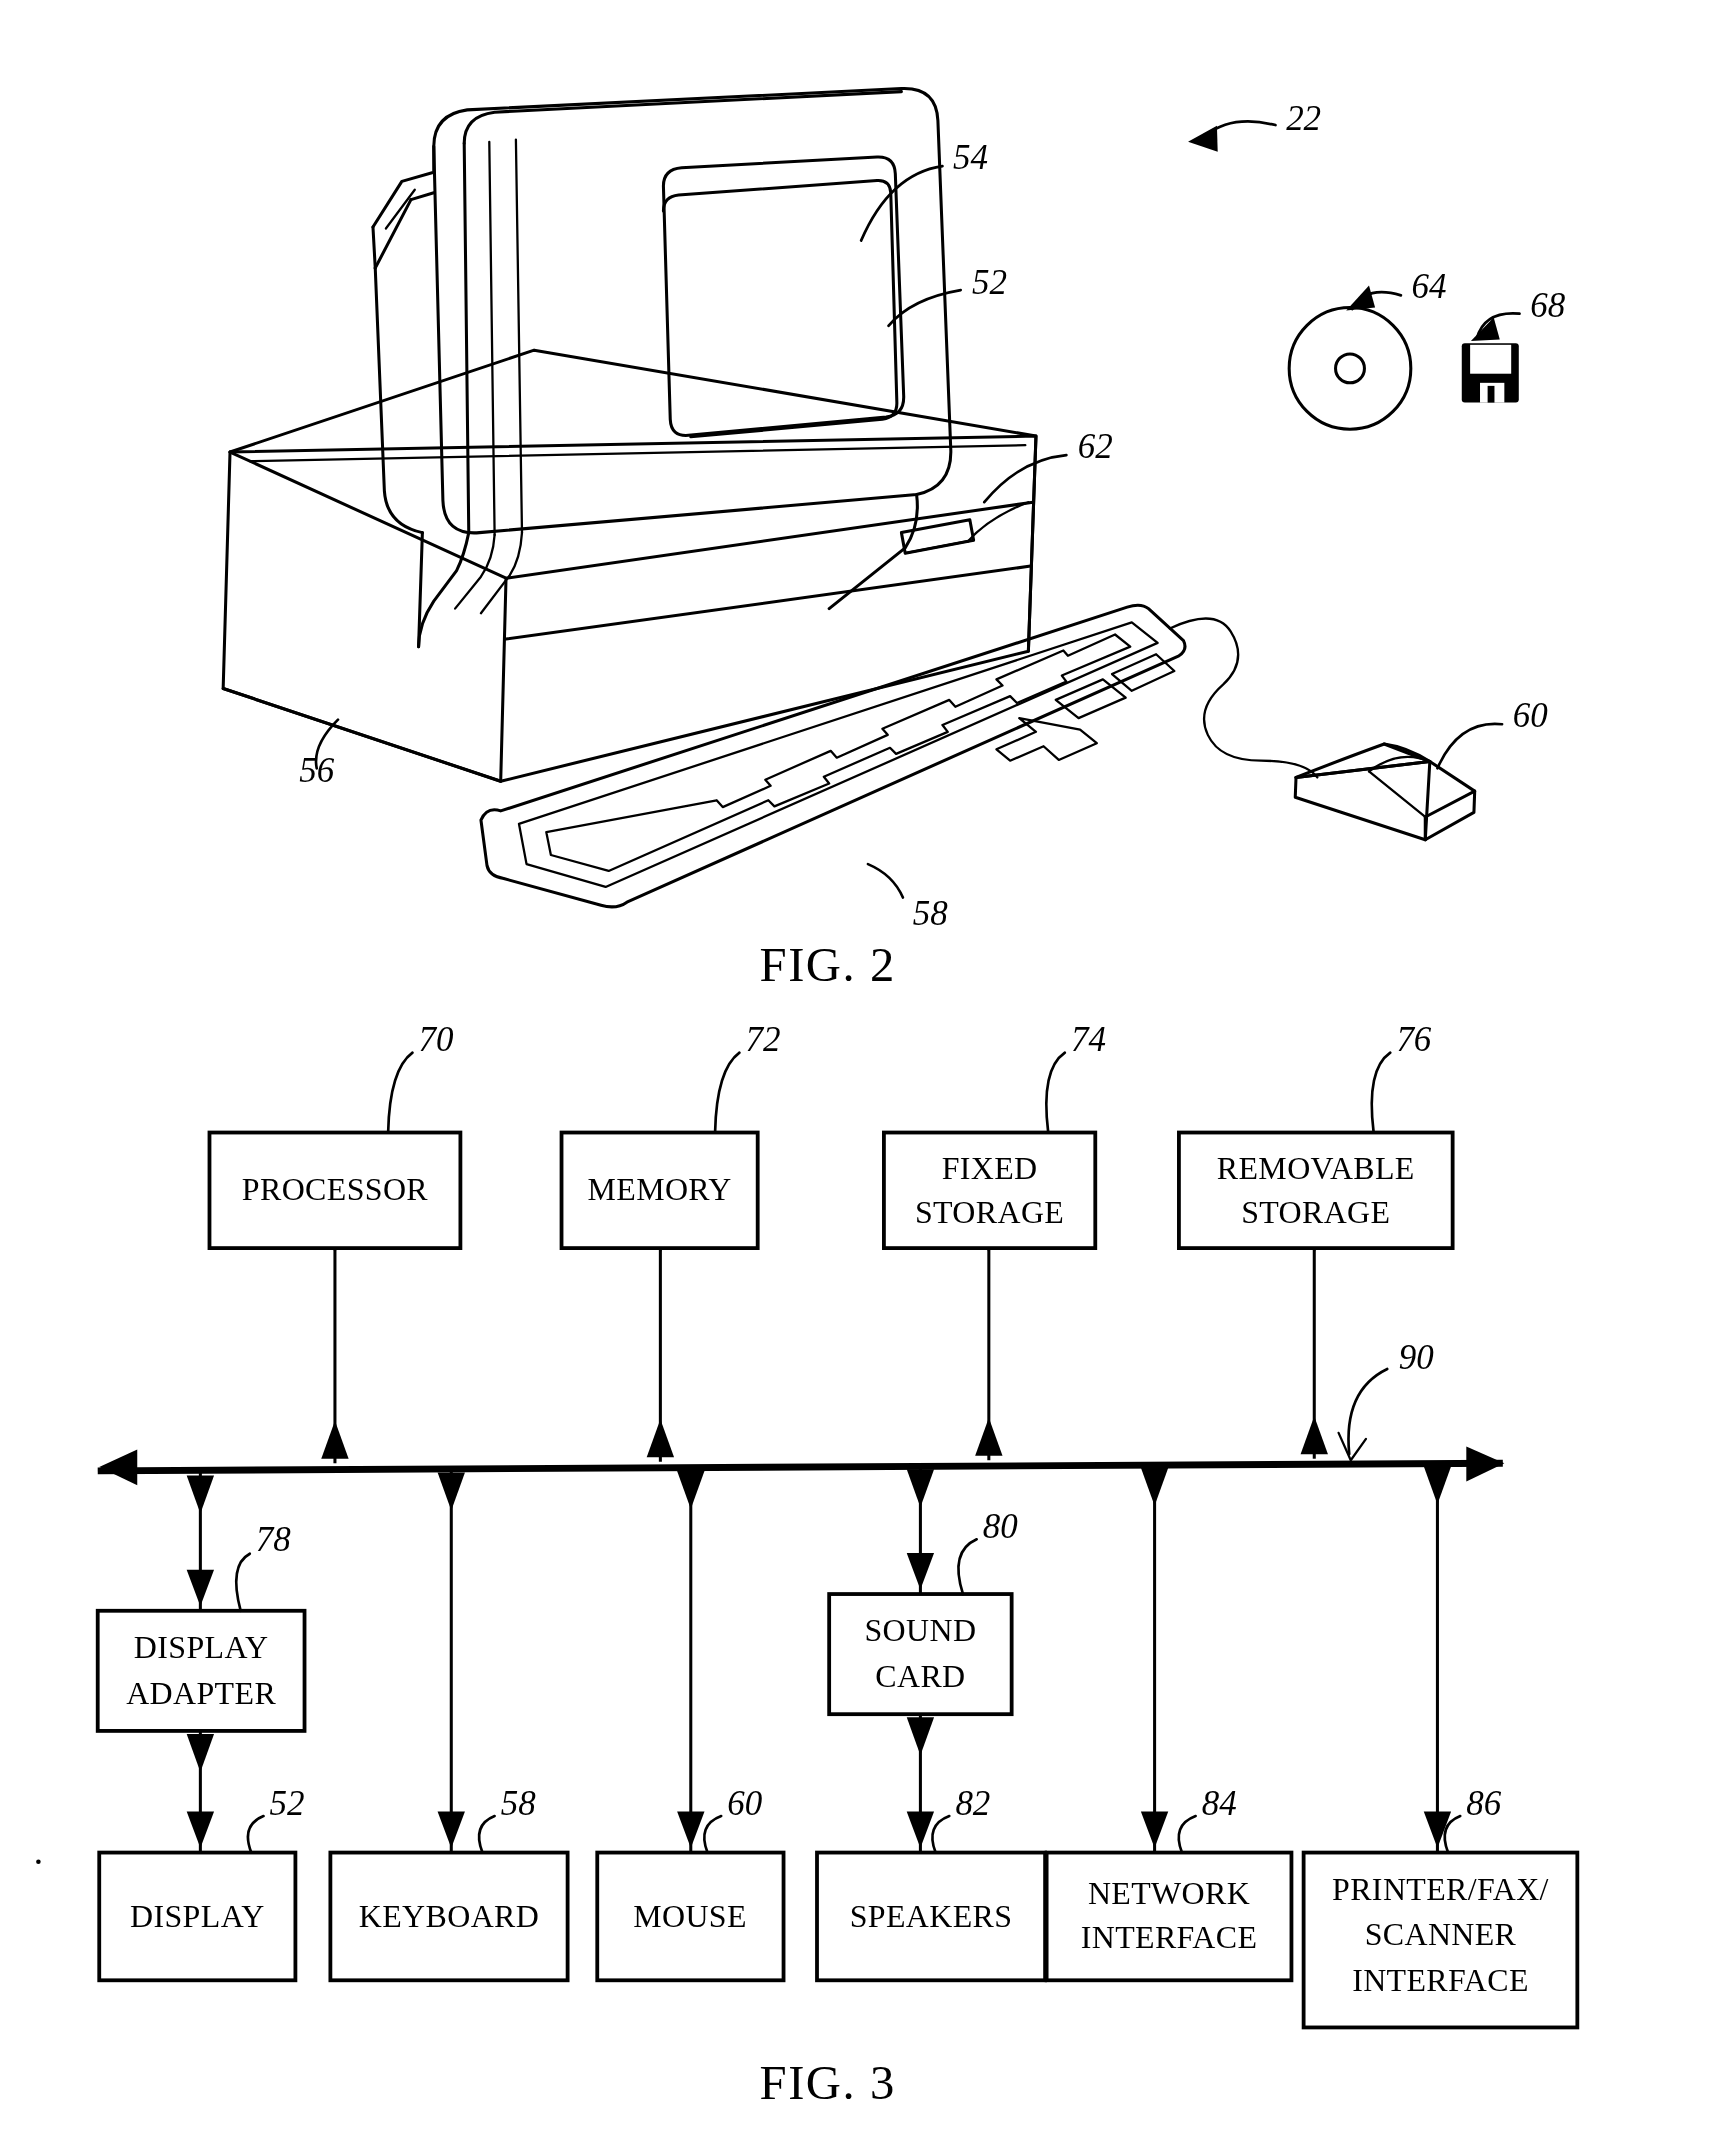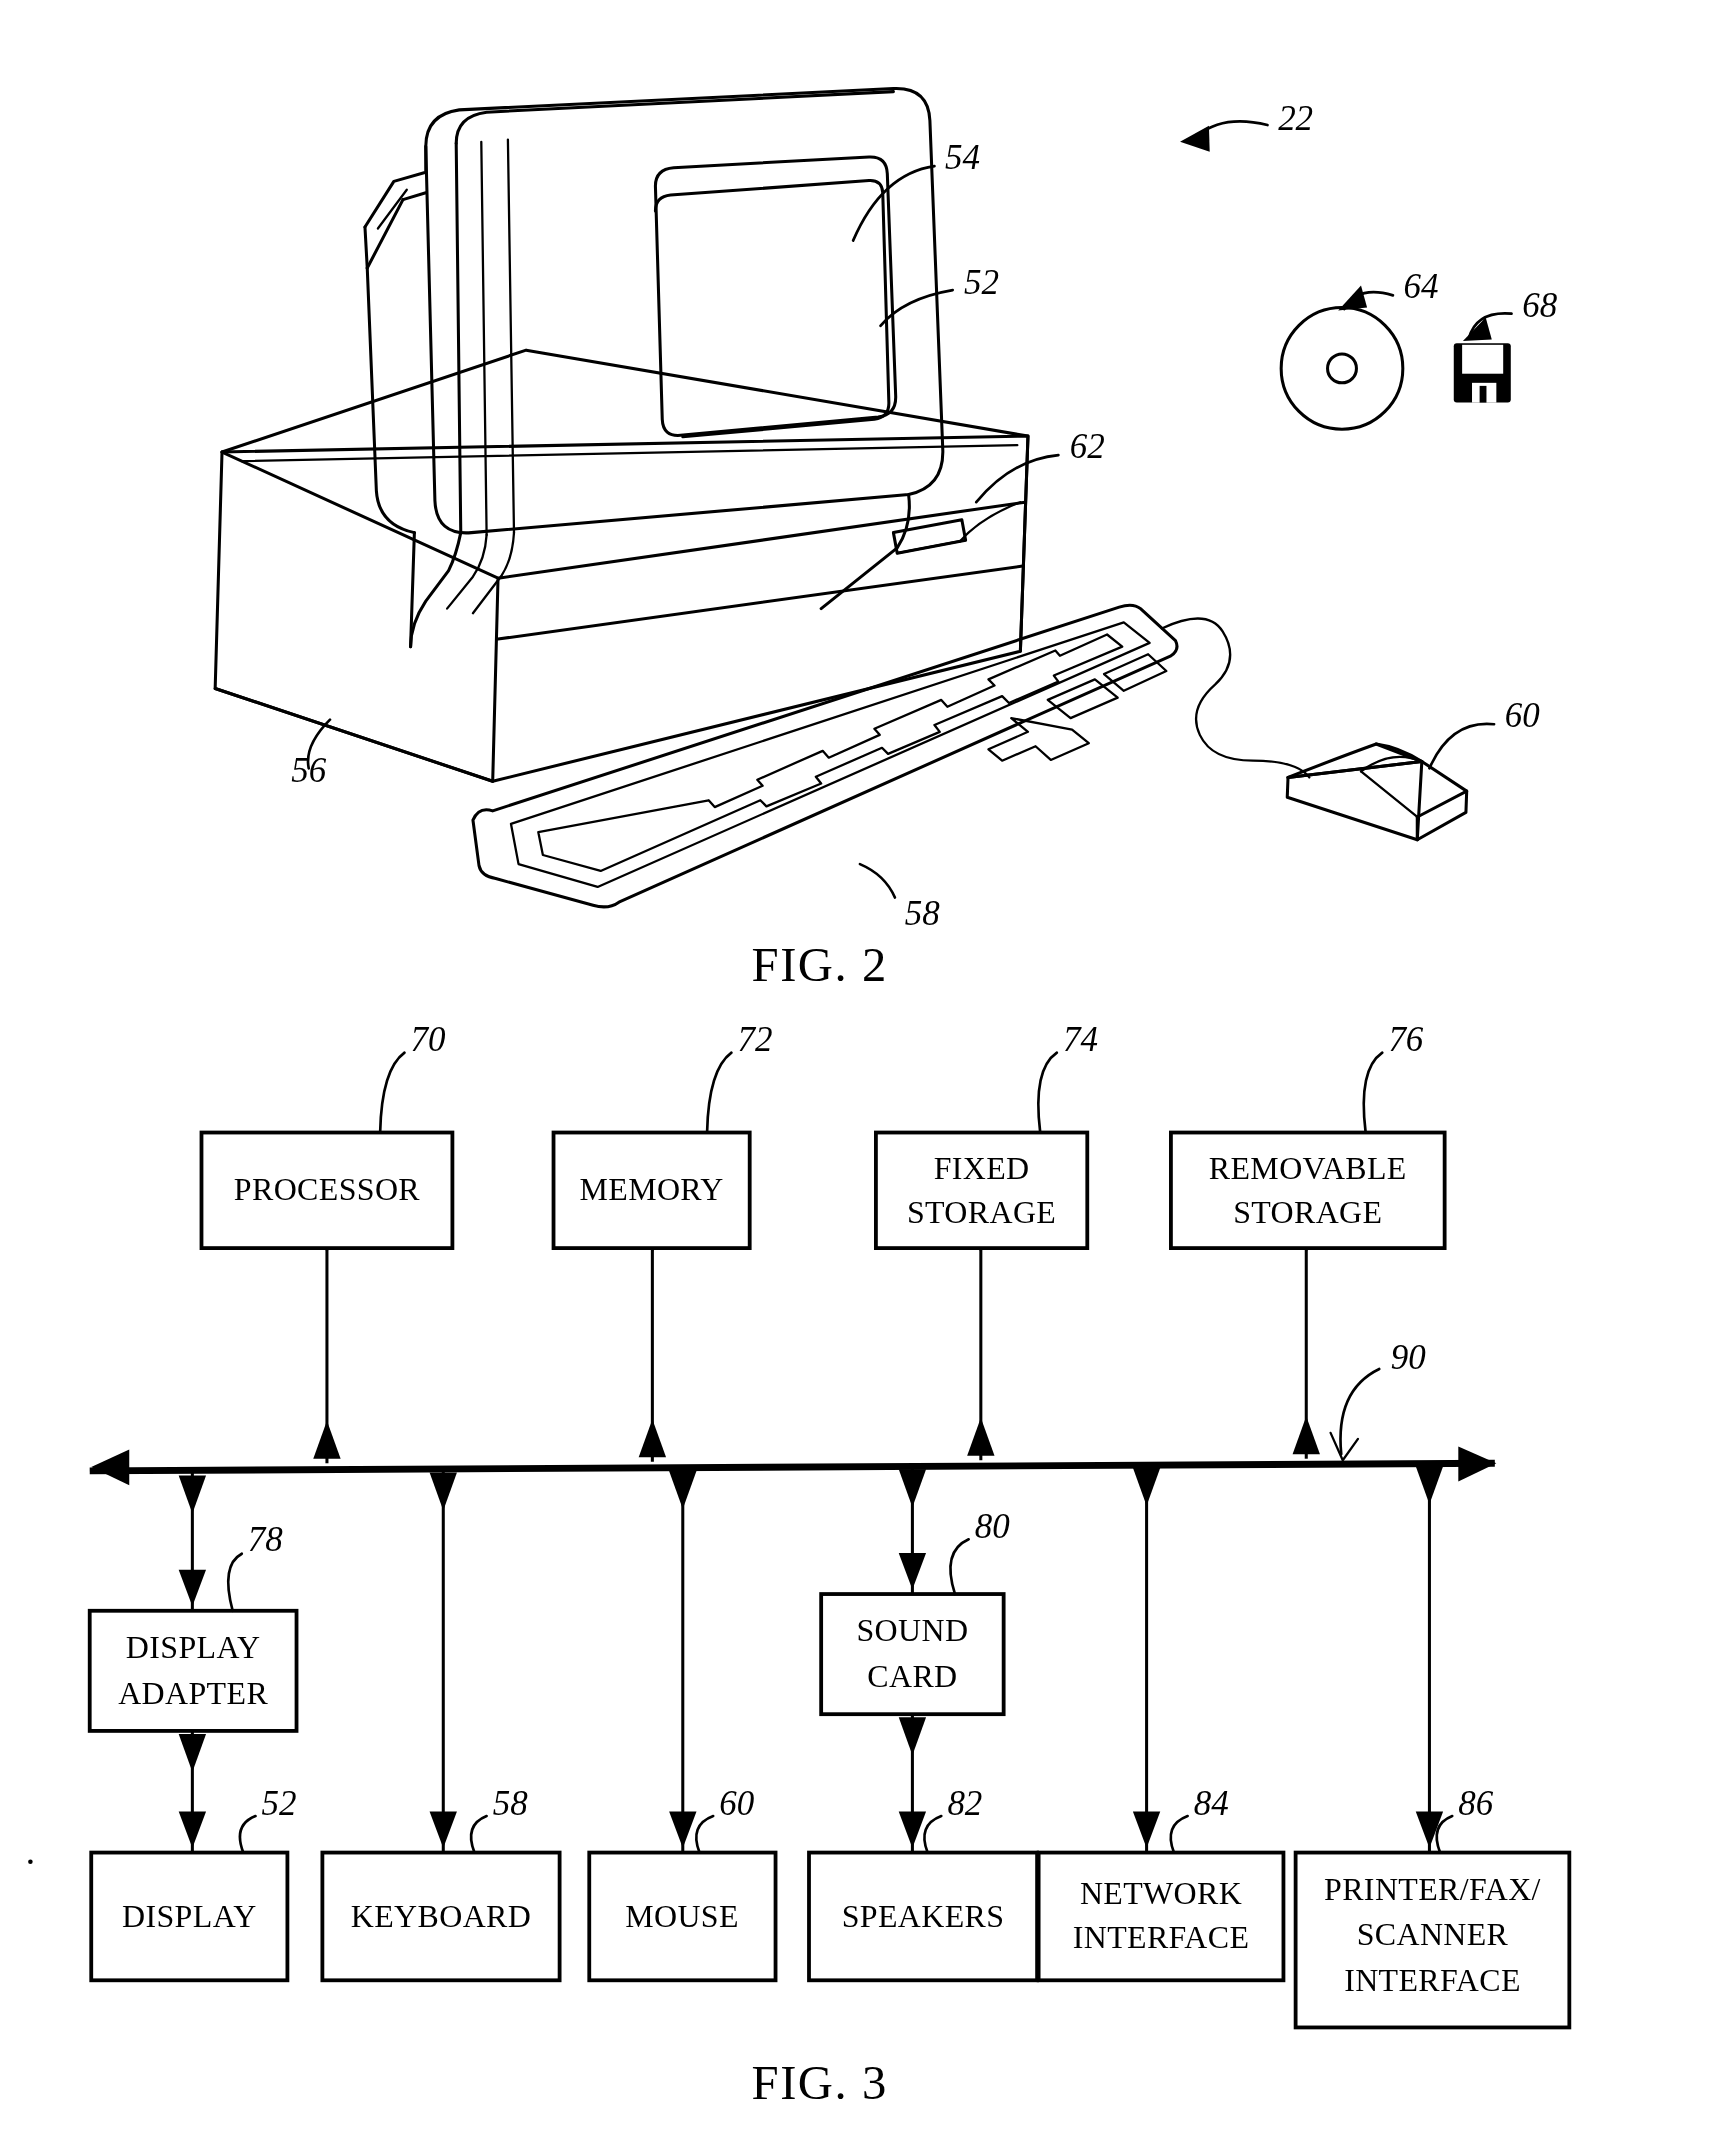--- a/index.html
+++ b/index.html
@@ -11,21 +11,21 @@
   body {
     width: 1710px;
     height: 2151px;
     font-family: "Liberation Serif", "DejaVu Serif", serif;
     color: #000000;
     position: relative;
     overflow: hidden;
   }
   #sheet {
     position: absolute;
-    left: 0;
+    left: 8px;
     top: 0;
     width: 1358px;
     height: 2151px;
   }
   svg { display: block; }
   .ink {
     fill: none;
     stroke: #000000;
     stroke-width: 4;
     stroke-linecap: round;

